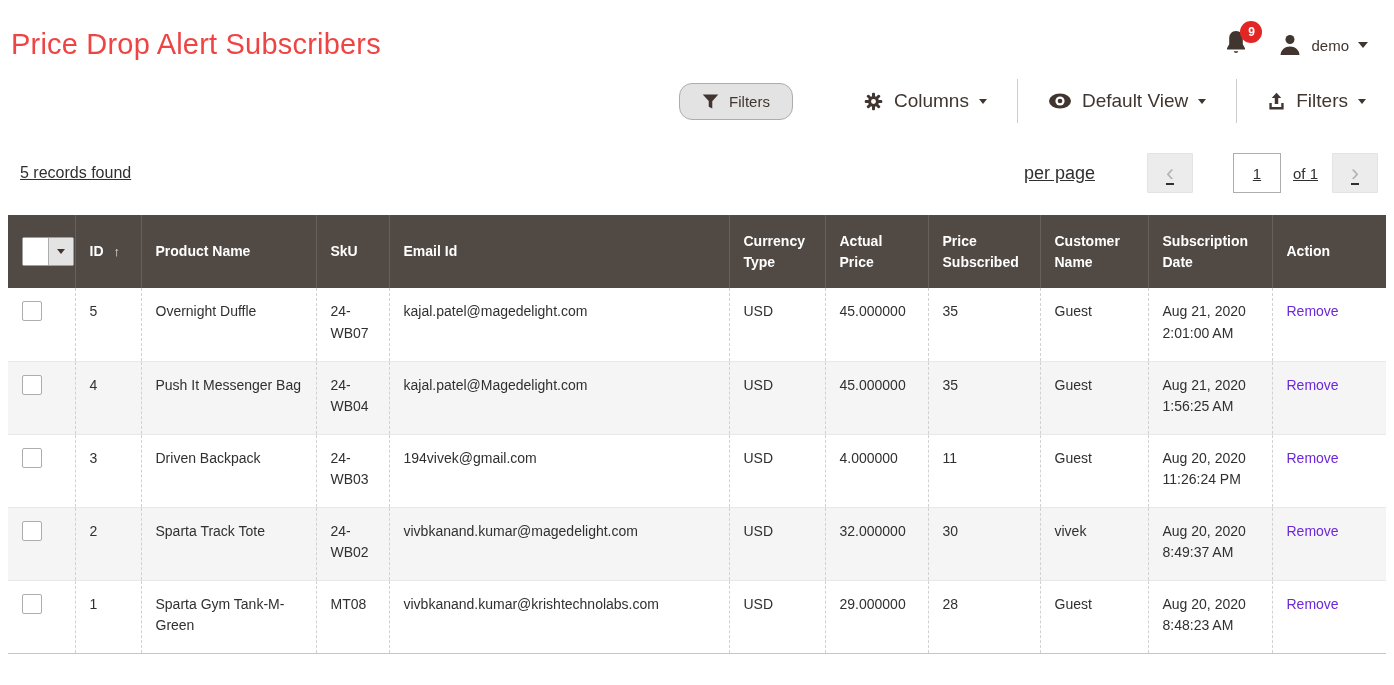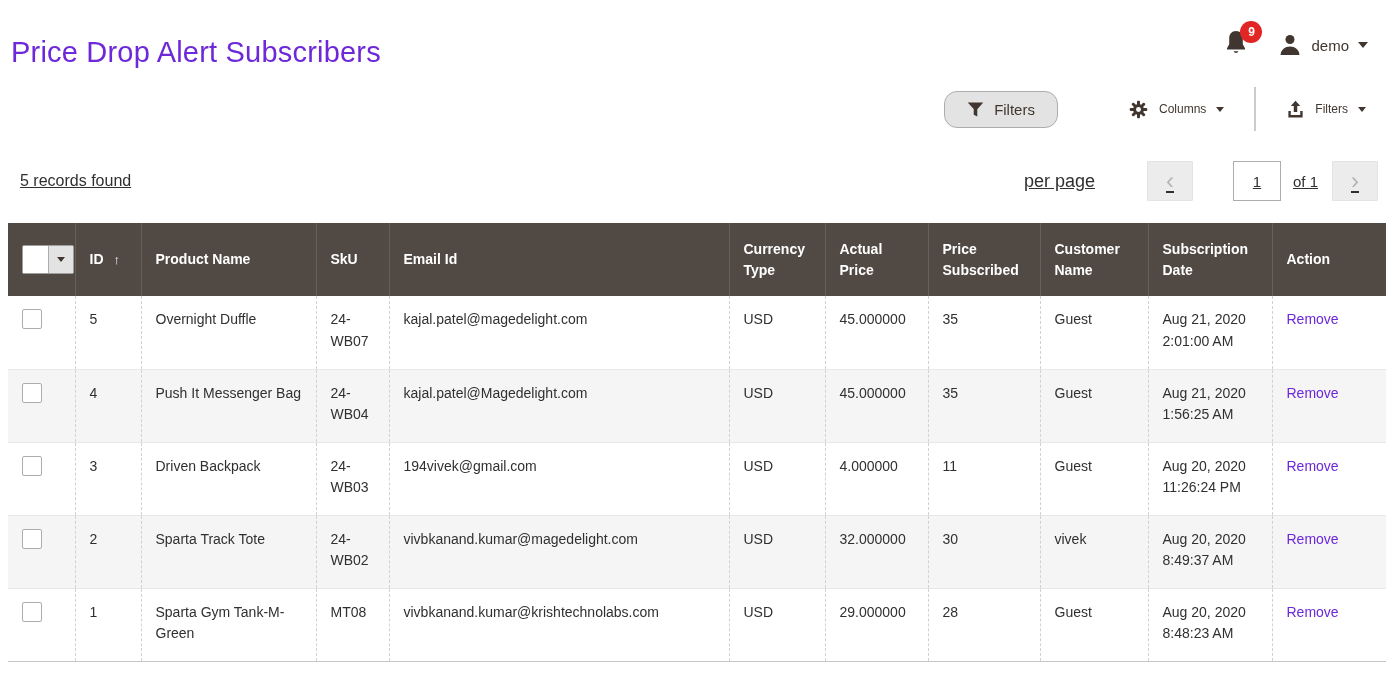--- a/index.html
+++ b/index.html
@@ -4,34 +4,34 @@
 <style>
   * { box-sizing: border-box; }
   html,body { margin:0; padding:0; }
   body {
     width:1394px; height:685px; overflow:hidden;
     background:#ffffff; color:#303030;
     font-family:"Liberation Sans", sans-serif;
   }
   
   .top-row { display:flex; justify-content:space-between; align-items:flex-start; padding:16px 26px 0 11px; }
-  .page-title { font-size:29px; font-weight:300; color:#6d28d9; margin:20px 0 0 0; letter-spacing:.2px;text-align:center; }
+  .page-title { font-size:29px; font-weight:300; color:#ef4444; margin:12px 0 0 0; letter-spacing:.2px;text-align:center; }
   .account-area { display:flex; align-items:center; gap:30px; margin-top:14px; }
   .bell-wrap { position:relative; cursor:pointer; }
   .badge { position:absolute; top:-9px; right:-14px; background:#e22626; color:#fff; border-radius:50%;
            width:22px; height:22px; font-size:12px; font-weight:700; display:flex; align-items:center; justify-content:center; }
   .user-menu { display:flex; align-items:center; gap:9px; font-size:15px; color:#41362f; cursor:pointer; }
   .caret { width:0; height:0; border-left:5px solid transparent; border-right:5px solid transparent; border-top:6px solid #41362f; display:inline-block; }
   .caret.sm { border-left-width:4px; border-right-width:4px; border-top-width:5px; }
 
   
   .toolbar { display:flex; justify-content:flex-end; align-items:center; padding:18px 24px 0 0; }
   .btn-filters { display:flex; align-items:center; gap:10px; background:#e3e3e3; border:1px solid #adadad;
                  border-radius:13px; padding:9px 22px; font-size:15px; color:#41362f; cursor:pointer; margin-right:40px; }
-  .tb-item { display:flex; align-items:center; gap:10px; font-size:12px; color:#41362f; padding:0 30px; cursor:pointer; height:44px; }
+  .tb-item { display:flex; align-items:center; gap:10px; font-size:19px; color:#41362f; padding:0 30px; cursor:pointer; height:44px; }
   .tb-sep { width:1px; height:44px; background:#cccccc; }
 
   
   .controls-row { display:flex; justify-content:space-between; align-items:center; padding:30px 16px 0 20px;text-decoration:underline; }
   .records-found { font-size:16px; color:#303030; }
   .pager { display:flex; align-items:center; }
   .pp-select { display:flex; border:1px solid #adadad; height:40px; border-radius:1px; cursor:pointer; }
   .pp-select .val { width:64px; background:#fff; display:flex; align-items:center; justify-content:center; font-size:15px; }
   .pp-select .dd  { width:34px; background:#e3e3e3; border-left:1px solid #adadad; display:flex; align-items:center; justify-content:center; }
   .pp-label { font-size:18px; margin:0 0 0 16px; }
@@ -110,20 +110,31 @@
         </g>
         <circle cx="12" cy="12" r="2.8" fill="#ffffff"></circle>
       </svg>
     </span>
     <span>Columns</span>
     <span class="caret sm"></span>
   </div>
 
   <div class="tb-sep"></div>
 
+  <div class="tb-item">
+    <span class="ico">
+      <svg width="24" height="18" viewBox="0 0 24 18">
+        <ellipse cx="12" cy="9" rx="11" ry="7.5" fill="#41362f"></ellipse>
+        <circle cx="12" cy="9" r="4.6" fill="#ffffff"></circle>
+        <circle cx="12" cy="9" r="2.3" fill="#41362f"></circle>
+      </svg>
+    </span>
+    <span>Default View</span>
+    <span class="caret sm"></span>
+  </div>
 
   <div class="tb-sep"></div>
 
   <div class="tb-item" style="padding-right:4px;">
     <span class="ico">
       <svg width="19" height="19" viewBox="0 0 24 24" fill="#41362f">
         <path d="M12 1l6 6.5h-3.8V15h-4.4V7.5H6z"></path>
         <path d="M3 14v8h18v-8h-3v5H6v-5z"></path>
       </svg>
     </span>

